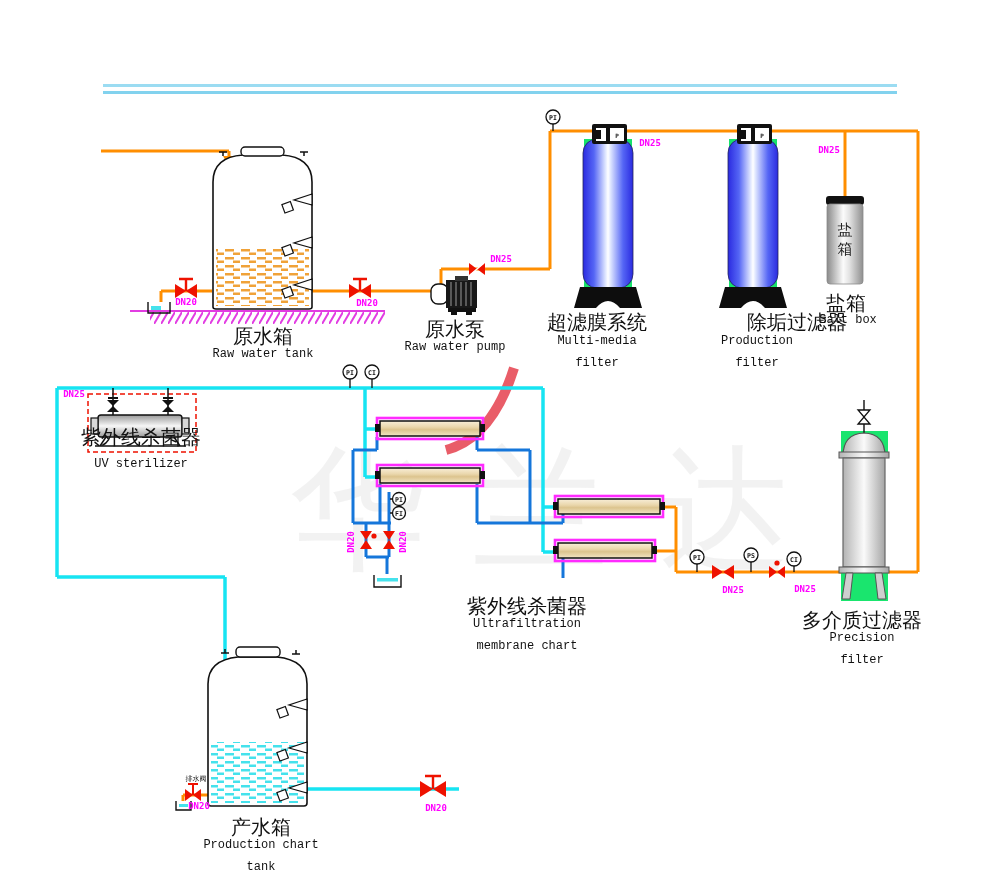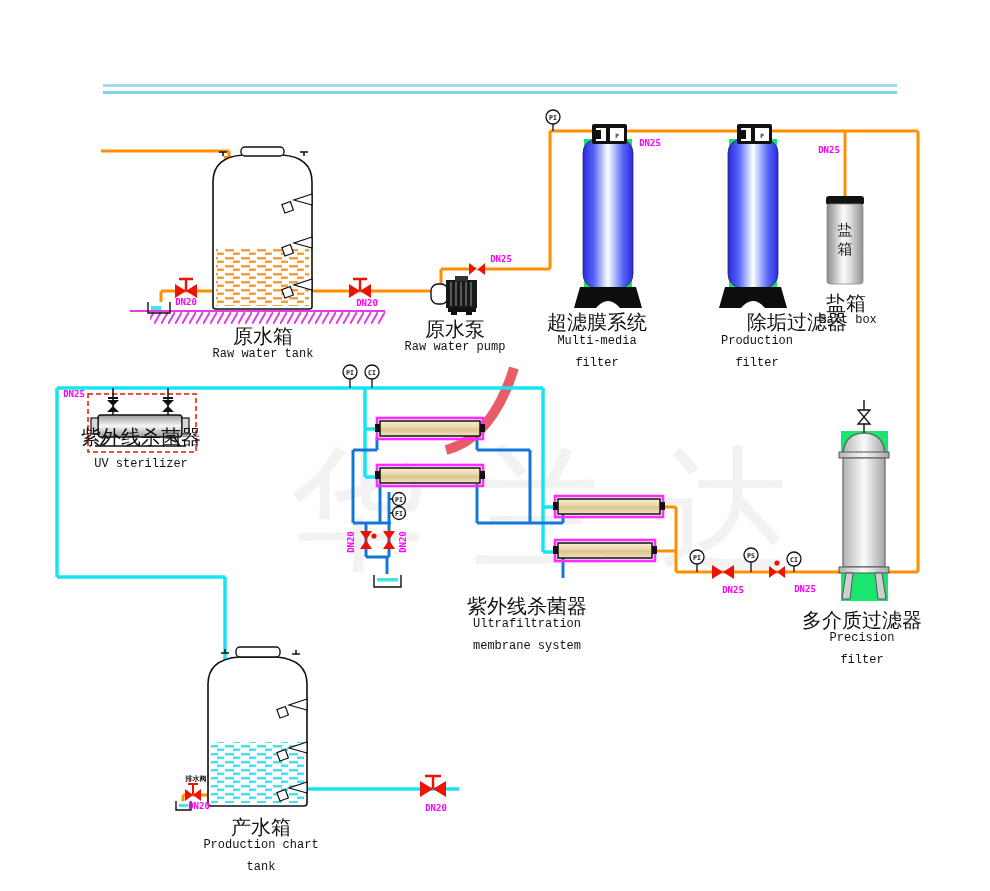--- a/index.html
+++ b/index.html
@@ -11,21 +11,21 @@
   #ul1{top:84px;background:#9bdcf2;}
   #ul2{top:91px;background:#82d2ee;}
   
   #wm-latin{top:318px;left:118px;font-family:"Liberation Sans",sans-serif;font-weight:700;
             font-size:108px;letter-spacing:6px;color:#dadada;opacity:.55;white-space:nowrap;}
   #wm-cjk{top:420px;left:290px;font-size:135px;letter-spacing:48px;color:#e6e6e6;opacity:.5;white-space:nowrap;}
   
   .zh{font-size:20px;color:#111;transform:translateX(-50%);white-space:nowrap;}
   .en{font-family:"Liberation Mono","DejaVu Sans Mono",monospace;font-size:12px;color:#111;
       transform:translateX(-50%);white-space:nowrap;}
-  .tiny{font-size:7px;font-weight:700;color:#111;transform:translateX(-50%);white-space:nowrap;}
+  .tiny{font-size:7px;font-weight:400;color:#111;transform:translateX(-50%);white-space:nowrap;}
   #salt-vert{top:221px;left:836px;width:18px;font-size:15px;line-height:19px;color:#222;text-align:center;}
   
   svg text{font-family:"DejaVu Sans Mono","Liberation Mono",monospace;}
   .dn{font-size:9px;font-weight:700;fill:#ff00ff;text-anchor:middle;}
   .gg{font-size:6.5px;font-weight:700;fill:#111;text-anchor:middle;}
   .ph{font-size:6px;font-weight:700;fill:#111;text-anchor:middle;}
 </style>
 </head>
 <body>
 
@@ -390,21 +390,21 @@
 
   <div class="abs" id="salt-vert">盐箱</div>
   <div class="abs zh" style="top:290px;left:846px">盐箱</div>
   <div class="abs en" style="top:313px;left:848px">Salt box</div>
 
   <div class="abs zh" style="top:424px;left:141px">紫外线杀菌器</div>
   <div class="abs en" style="top:457px;left:141px">UV sterilizer</div>
 
   <div class="abs zh" style="top:593px;left:527px">紫外线杀菌器</div>
   <div class="abs en" style="top:617px;left:527px">Ultrafiltration</div>
-  <div class="abs en" style="top:639px;left:527px">membrane system</div>
+  <div class="abs en" style="top:639px;left:527px">membrane chart</div>
 
   <div class="abs zh" style="top:607px;left:862px">多介质过滤器</div>
   <div class="abs en" style="top:631px;left:862px">Precision</div>
   <div class="abs en" style="top:653px;left:862px">filter</div>
 
   <div class="abs zh" style="top:814px;left:261px">产水箱</div>
   <div class="abs en" style="top:838px;left:261px">Production chart</div>
   <div class="abs en" style="top:860px;left:261px">tank</div>
 
   <div class="abs tiny" style="top:774px;left:196px">排水阀</div>

